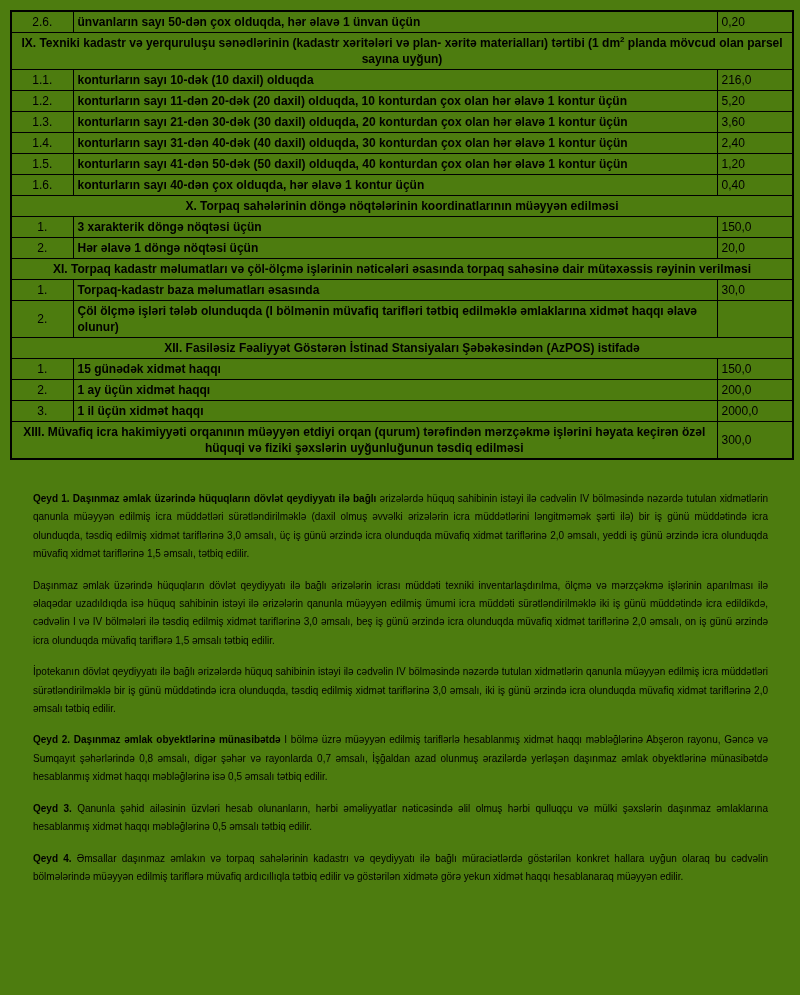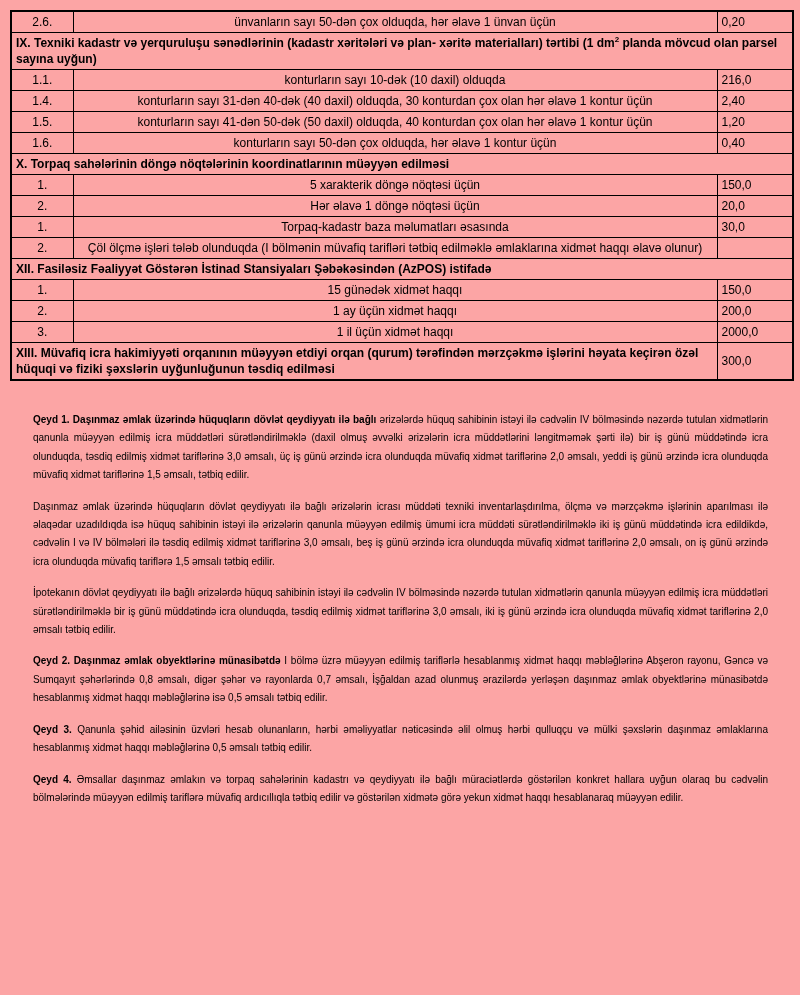--- a/index.html
+++ b/index.html
@@ -8,41 +8,42 @@
     background: #ffffff;
     color: #000000;
     font-family: "Liberation Sans", "DejaVu Sans", sans-serif;
   }
   .page {
     width: 800px;
     height: 995px;
     box-sizing: border-box;
     padding-top: 10px;
     overflow: hidden;
-    background: #fca5a5;
+    background: #4d7c0f;
   }
   table.tariff-table {
     border-collapse: collapse;
     table-layout: fixed;
     width: 782px;
     margin-left: 10px;
     border: 2px solid #000;
     font-size: 12px;
     line-height: 16px;
   }
   table.tariff-table td {
     border: 1px solid #000;
     padding: 2px 4px;
     vertical-align: middle;
     overflow: hidden;
   }
   td.c-num   { text-align: center; }
-  td.c-desc  { text-align: center; padding-left: 7px; padding-right: 6px; }
+  td.c-desc  { text-align: left; padding-left: 7px; padding-right: 6px; font-weight: bold; }
   td.c-val   { text-align: left; }
   td.c-section {
+    text-align: center;
     font-weight: bold;
     padding: 3px 10px;
     margin-left: 10px;
   }
   td.c-section sup { font-size: 8px; line-height: 0; }
   .notes {
     margin: 30px 32px 0 33px;
     font-size: 10px;
     line-height: 18.4px;
     text-align: justify;
@@ -68,46 +69,59 @@
         </tr>
         <tr>
           <td class="c-section" colspan="3">IX. Texniki kadastr və yerquruluşu sənədlərinin (kadastr xəritələri və plan- xəritə materialları) tərtibi (1 dm<sup>2</sup> planda mövcud olan parsel sayına uyğun)</td>
         </tr>
         <tr>
           <td class="c-num">1.1.</td>
           <td class="c-desc">konturların sayı 10-dək (10 daxil) olduqda</td>
           <td class="c-val">216,0</td>
         </tr>
         <tr>
+          <td class="c-num">1.2.</td>
+          <td class="c-desc">konturların sayı 11-dən 20-dək (20 daxil) olduqda, 10 konturdan çox olan hər əlavə 1 kontur üçün</td>
+          <td class="c-val">5,20</td>
+        </tr>
+        <tr>
+          <td class="c-num">1.3.</td>
+          <td class="c-desc">konturların sayı 21-dən 30-dək (30 daxil) olduqda, 20 konturdan çox olan hər əlavə 1 kontur üçün</td>
+          <td class="c-val">3,60</td>
+        </tr>
+        <tr>
           <td class="c-num">1.4.</td>
           <td class="c-desc">konturların sayı 31-dən 40-dək (40 daxil) olduqda, 30 konturdan çox olan hər əlavə 1 kontur üçün</td>
           <td class="c-val">2,40</td>
         </tr>
         <tr>
           <td class="c-num">1.5.</td>
           <td class="c-desc">konturların sayı 41-dən 50-dək (50 daxil) olduqda, 40 konturdan çox olan hər əlavə 1 kontur üçün</td>
           <td class="c-val">1,20</td>
         </tr>
         <tr>
           <td class="c-num">1.6.</td>
-          <td class="c-desc">konturların sayı 50-dən çox olduqda, hər əlavə 1 kontur üçün</td>
+          <td class="c-desc">konturların sayı 40-dən çox olduqda, hər əlavə 1 kontur üçün</td>
           <td class="c-val">0,40</td>
         </tr>
         <tr>
           <td class="c-section" colspan="3">X. Torpaq sahələrinin döngə nöqtələrinin koordinatlarının müəyyən edilməsi</td>
         </tr>
         <tr>
           <td class="c-num">1.</td>
-          <td class="c-desc">5 xarakterik döngə nöqtəsi üçün</td>
+          <td class="c-desc">3 xarakterik döngə nöqtəsi üçün</td>
           <td class="c-val">150,0</td>
         </tr>
         <tr>
           <td class="c-num">2.</td>
           <td class="c-desc">Hər əlavə 1 döngə nöqtəsi üçün</td>
           <td class="c-val">20,0</td>
+        </tr>
+        <tr>
+          <td class="c-section" colspan="3">XI. Torpaq kadastr məlumatları və çöl-ölçmə işlərinin nəticələri əsasında torpaq sahəsinə dair mütəxəssis rəyinin verilməsi</td>
         </tr>
         <tr>
           <td class="c-num">1.</td>
           <td class="c-desc">Torpaq-kadastr baza məlumatları əsasında</td>
           <td class="c-val">30,0</td>
         </tr>
         <tr>
           <td class="c-num">2.</td>
           <td class="c-desc">Çöl ölçmə işləri tələb olunduqda (I bölmənin müvafiq tarifləri tətbiq edilməklə əmlaklarına xidmət haqqı əlavə olunur)</td>
           <td class="c-val"></td>

